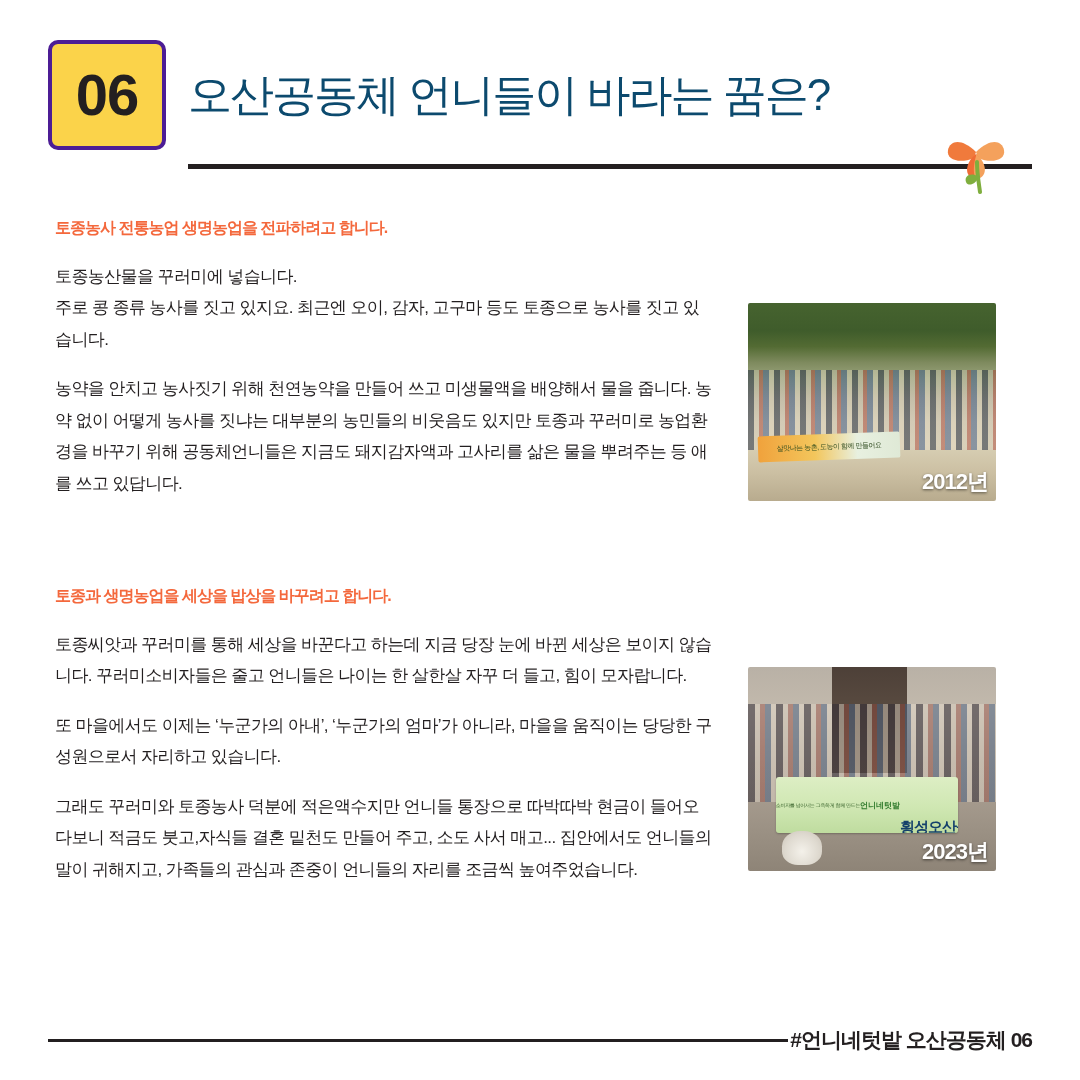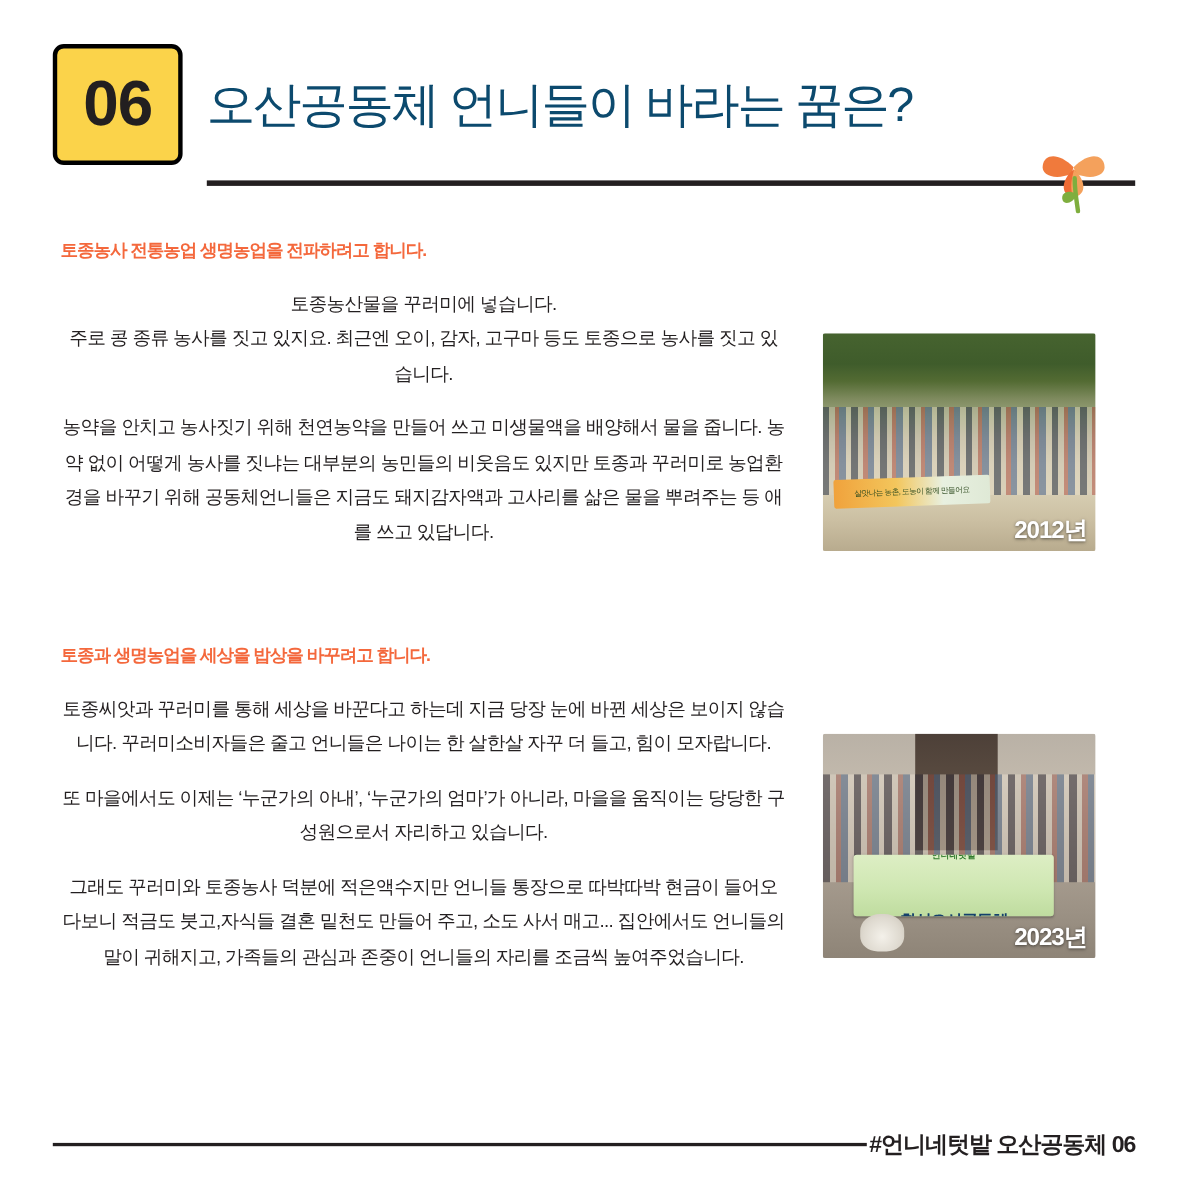--- a/index.html
+++ b/index.html
@@ -24,21 +24,21 @@
     width: 984px;
     height: 130px;
   }
   .badge {
     position: absolute;
     left: 0;
     top: 0;
     width: 118px;
     height: 110px;
     background: #fbd34a;
-    border: 4px solid #000000;
+    border: 4px solid #4c1d95;
     border-radius: 10px;
     box-sizing: border-box;
     display: flex;
     align-items: center;
     justify-content: center;
   }
   .badge span {
     font-size: 58px;
     font-weight: bold;
     color: #231f20;
@@ -88,21 +88,20 @@
   .sec-head.second {
     margin-top: 0;
   }
   .para {
     font-size: 17px;
     line-height: 1.85;
     color: #231f20;
     letter-spacing: -0.6px;
     margin: 0 0 18px 0;
     width: 660px;
-    text-align: center;
   }
 
   .block-1 { position: absolute; left: 0; top: 0; }
   .block-2 { position: absolute; left: 0; top: 368px; }
 
   
   .photo {
     position: absolute;
     width: 248px;
     height: 198px;
@@ -187,21 +186,21 @@
     filter: blur(.5px);
   }
   .p2-banner {
     position: absolute;
     left: 28px; top: 54%;
     width: 182px; height: 56px;
     background: linear-gradient(to bottom, #ddeec4 0%, #cfe7b2 55%, #bfdc9f 100%);
     border-radius: 3px;
     box-shadow: 0 1px 2px rgba(0,0,0,.25);
     display: flex;
-    flex-direction: column;
+    flex-direction: row;
     align-items: center;
     justify-content: center;
     overflow: hidden;
   }
   .p2-banner .small {
     font-size: 5px;
     color: #2f5a23;
     letter-spacing: -0.3px;
     white-space: nowrap;
   }

